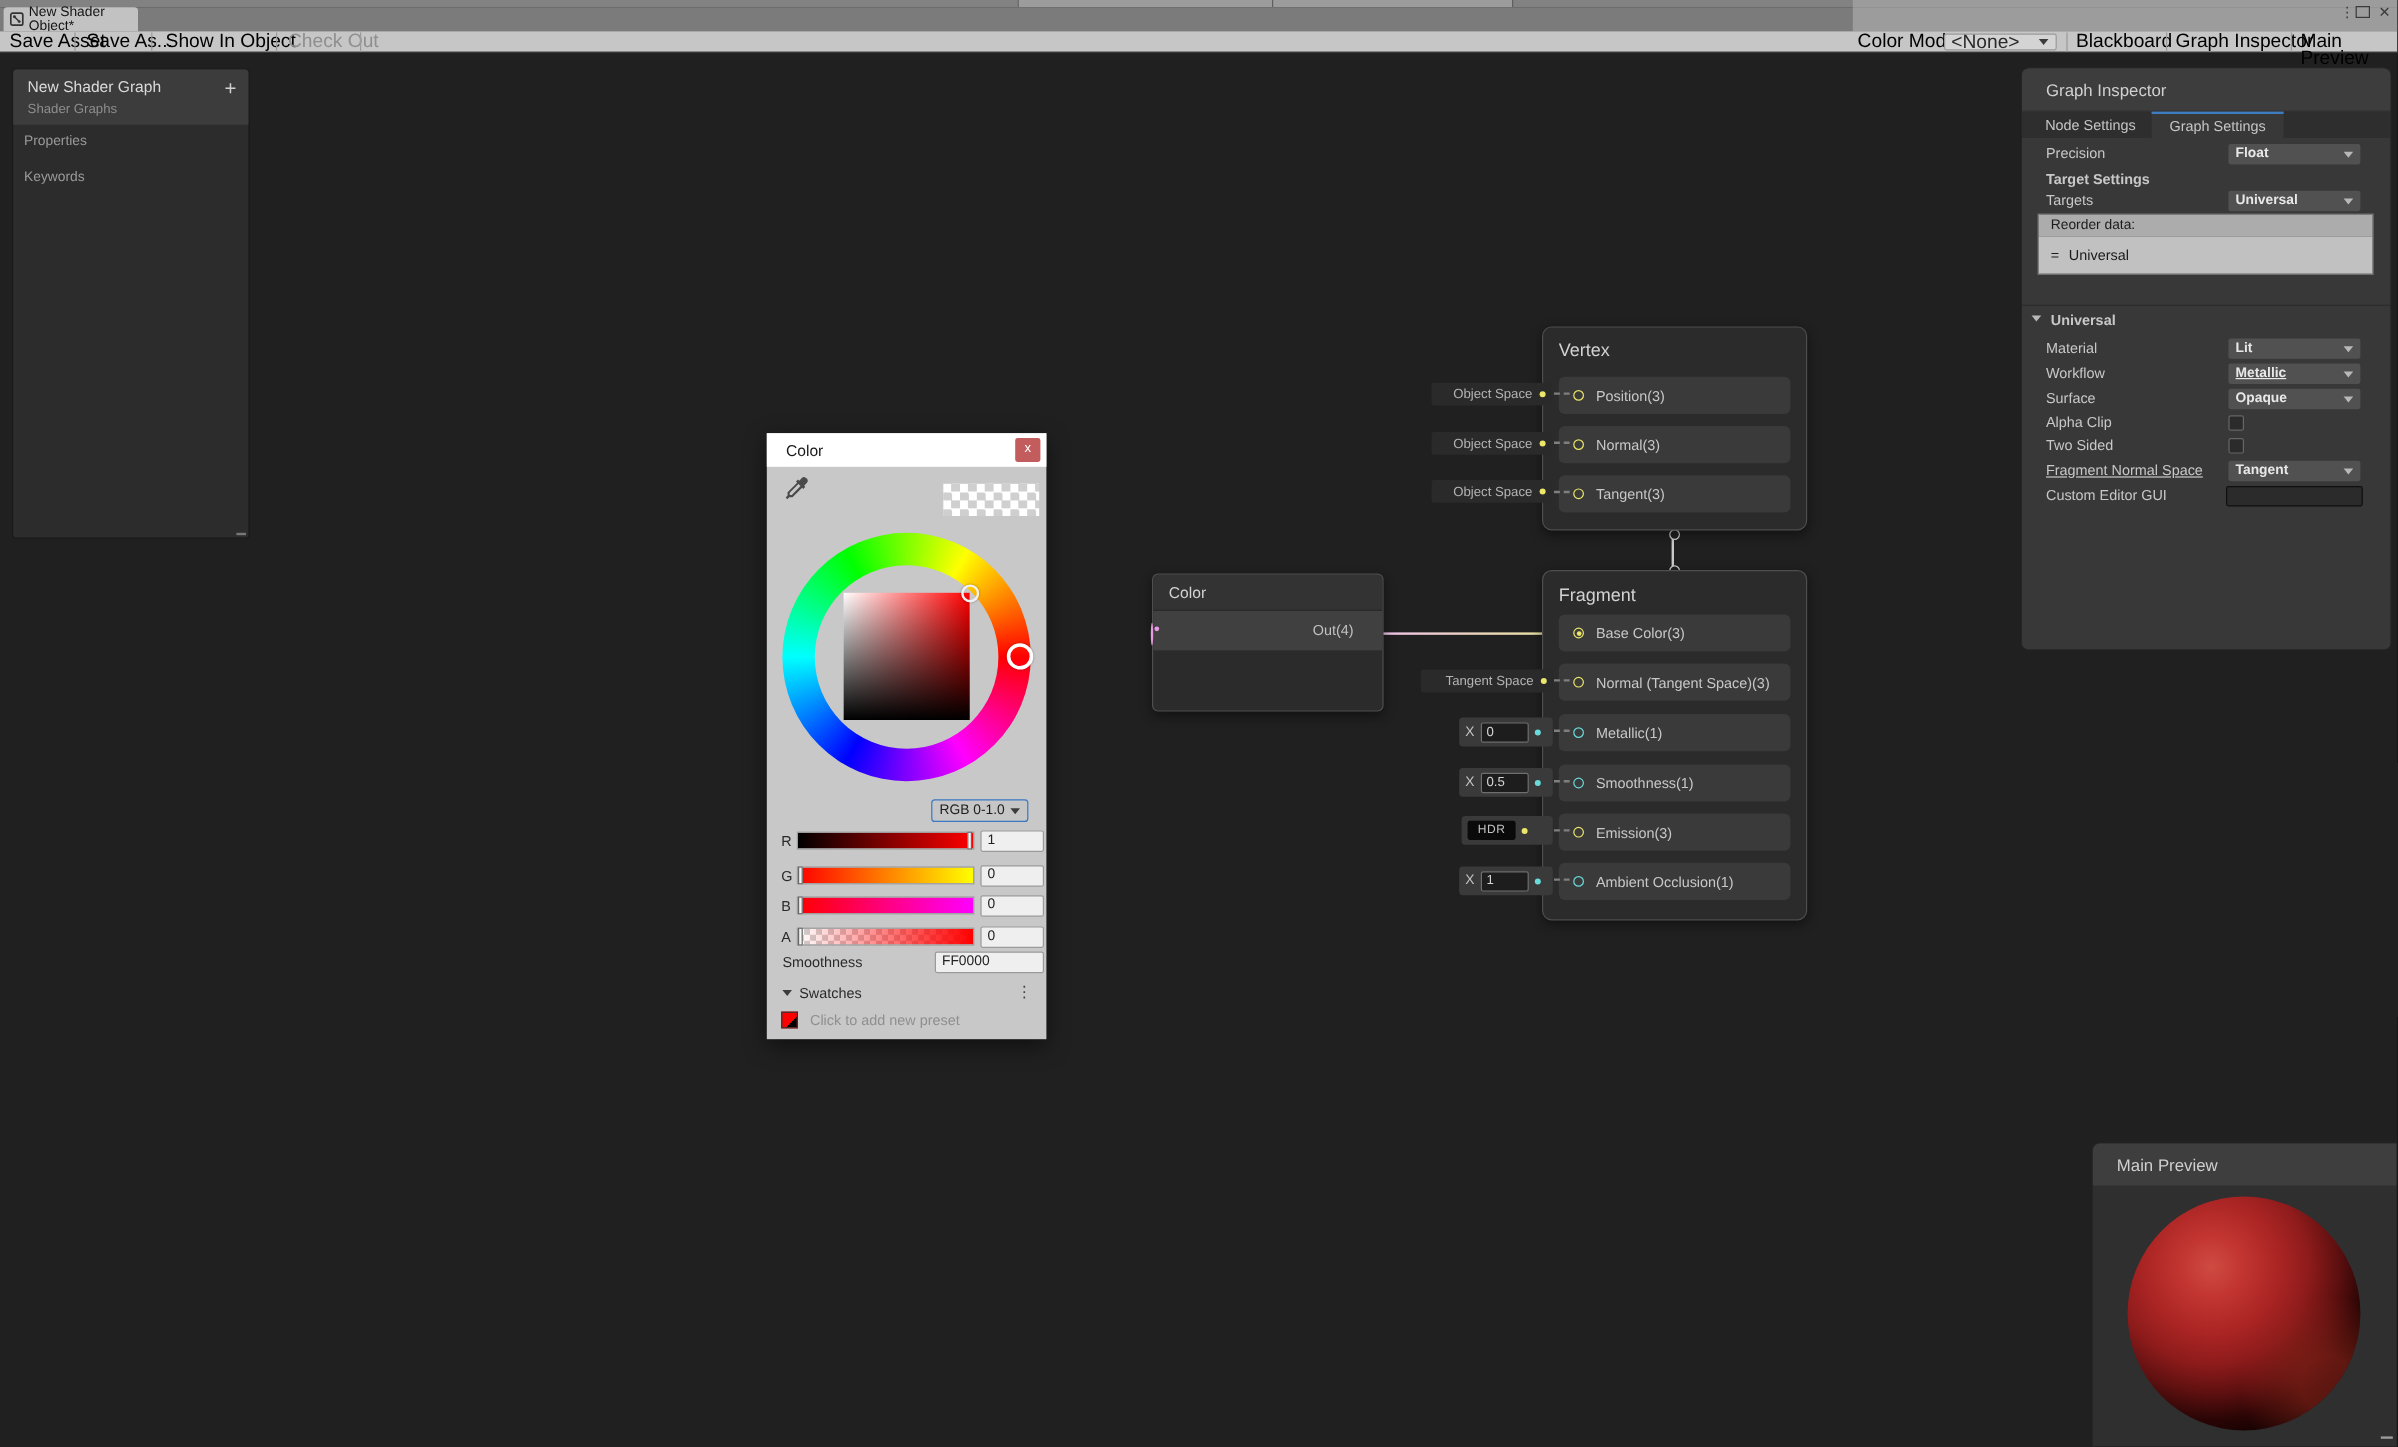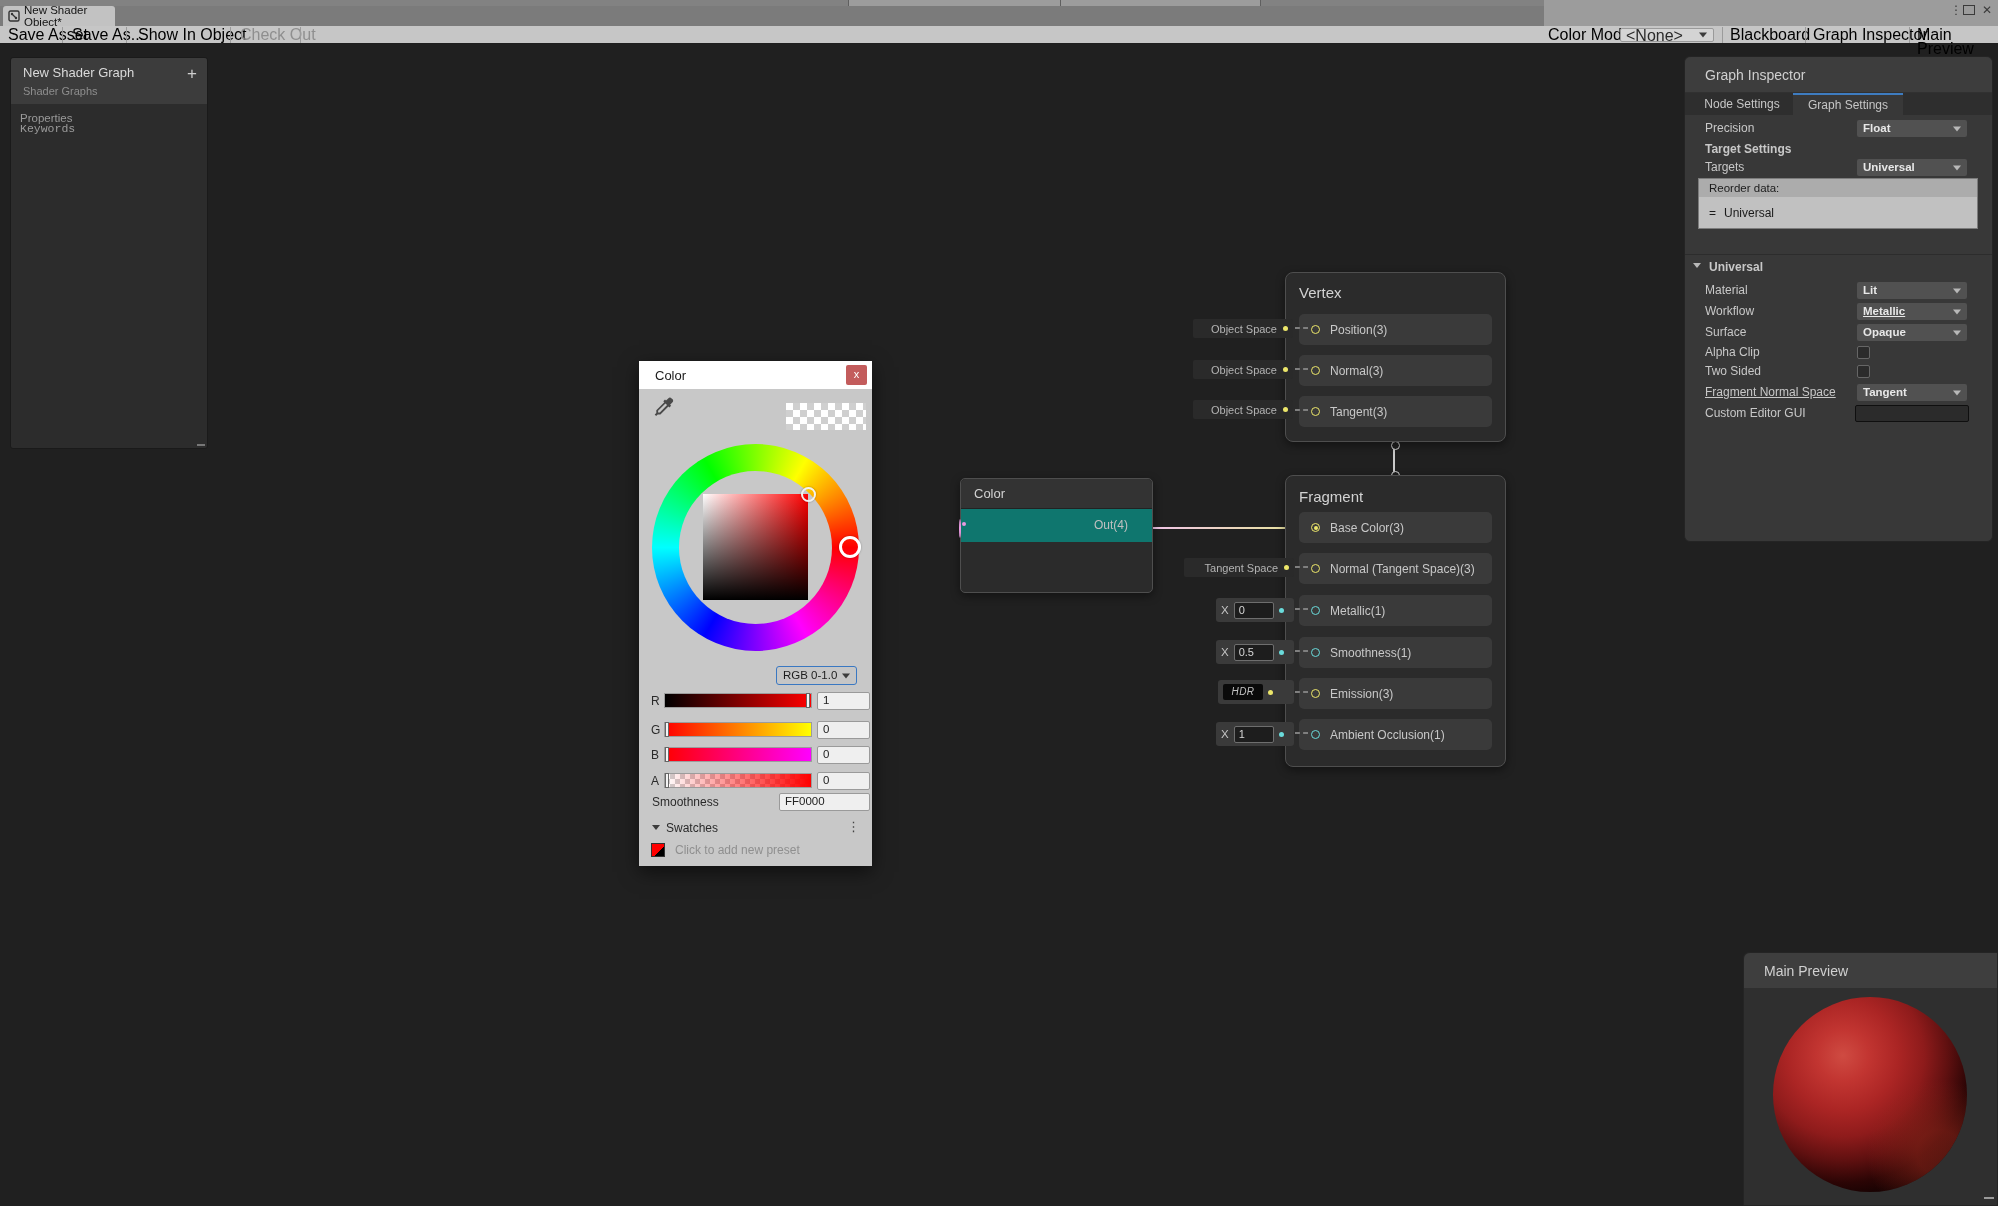--- a/index.html
+++ b/index.html
@@ -202,34 +202,34 @@
   <div class="abs tb-sep" style="left:1909px;"></div>
   <div class="abs tb-item" style="left:1917px;">Main Preview</div>
 
   <div class="abs bb-panel">
     <div class="abs bb-head">
       <div class="abs bb-title">New Shader Graph</div>
       <div class="abs bb-sub">Shader Graphs</div>
       <div class="abs bb-add">+</div>
     </div>
     <div class="abs bb-sec" style="top:54px;">Properties</div>
-    <div class="abs bb-sec" style="top:64px;font-family:Liberation Mono, monospace;">Keywords</div>
+    <div class="abs bb-sec" style="top:84px;">Keywords</div>
     <div class="abs bb-resize"></div>
   </div>
 
   <div class="abs edge-main"></div>
   <div class="abs stack-line"></div>
   <div class="abs stack-circ" style="left:1391px;top:441px;"></div>
   <div class="abs stack-circ" style="left:1391px;top:471px;"></div>
 
   <div class="abs node" style="left:960px;top:478px;width:193px;height:115px;border-radius:5px;">
     <div class="abs" style="left:0;top:0;width:100%;height:30px;background:#333333;border-radius:5px 5px 0 0;border-bottom:1px solid #222;box-sizing:border-box;">
       <span class="abs node-title" style="left:13px;top:7px;font-size:13px;">Color</span>
     </div>
-    <div class="abs" style="left:0;top:30px;width:100%;height:33px;background:#0f766e;">
+    <div class="abs" style="left:0;top:30px;width:100%;height:33px;background:#404040;">
       <span class="abs" style="right:24px;top:9px;font-size:12px;color:#c0c0c0;">Out(4)</span>
       <span class="abs port p-p connected" style="right:2px;top:11px;"></span>
     </div>
   </div>
 
   <div class="abs node" style="left:1285px;top:272px;width:221px;height:170px;">
     <div class="abs node-title" style="left:13px;top:11px;">Vertex</div>
     <div class="abs node-row" style="left:13px;top:41px;width:193px;height:31px;">
       <span class="port p-y inrow-port"></span>
       <span>Position(3)</span>
@@ -298,21 +298,21 @@
     <span class="xfield">0</span>
     <span class="dot dot-c"></span>
   </div>
   <div class="abs dash" style="left:1295px;top:608px;"></div>
   <div class="abs xwidget" style="left:1216px;top:640px;width:78px;">
     <span>X</span>
     <span class="xfield">0.5</span>
     <span class="dot dot-c"></span>
   </div>
   <div class="abs dash" style="left:1295px;top:650px;"></div>
-  <div class="abs xwidget" style="left:1218px;top:680px;width:76px;font-style:italic;">
+  <div class="abs xwidget" style="left:1218px;top:680px;width:76px;">
     <span class="hdrfield">HDR</span>
     <span class="dot dot-y"></span>
   </div>
   <div class="abs dash" style="left:1295px;top:691px;"></div>
   <div class="abs xwidget" style="left:1216px;top:722px;width:78px;">
     <span>X</span>
     <span class="xfield">1</span>
     <span class="dot dot-c"></span>
   </div>
   <div class="abs dash" style="left:1295px;top:732px;"></div>

